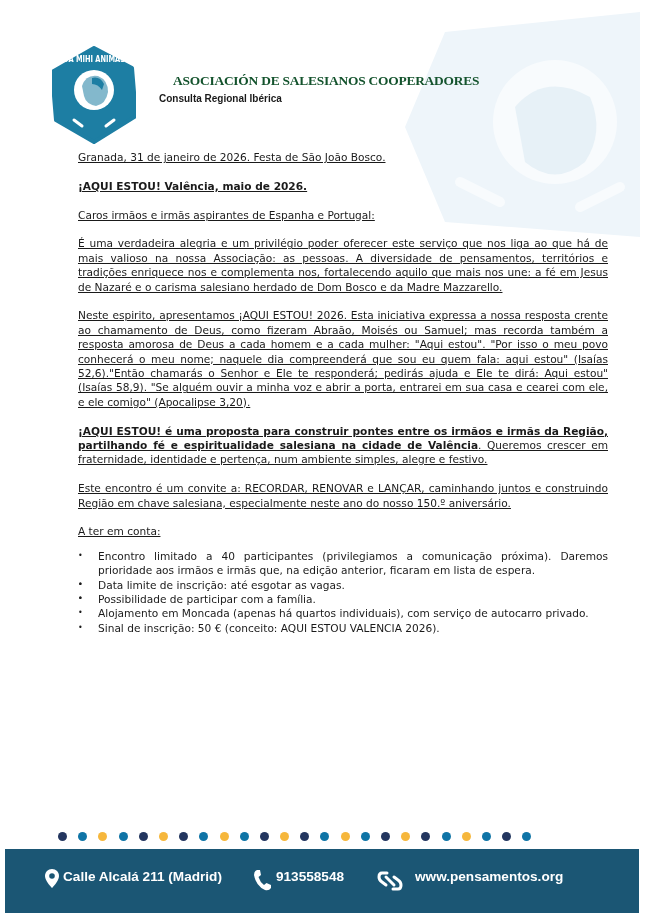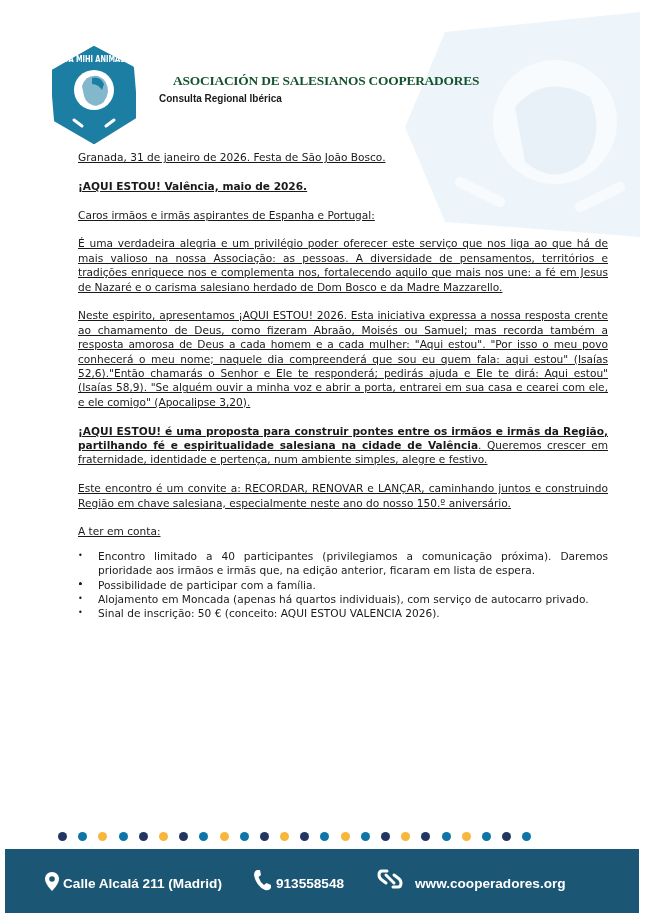--- a/index.html
+++ b/index.html
@@ -38,21 +38,21 @@
   .dots {
     position: absolute; left: 58px; top: 830px; height: 12px; z-index: 1;
     display: flex; gap: 11.2px; align-items: center;
   }
   .dot { width: 9px; height: 9px; border-radius: 50%; display: inline-block; }
   .footer {
     position: absolute; left: 5px; top: 849px; width: 634px; height: 64px;
     background: #1b5674; z-index: 1;
   }
   .footer-item {
-    position: absolute; top: 20px; height: 22px; display: flex; align-items: flex-end;
+    position: absolute; top: 20px; height: 22px; display: flex; align-items: flex-start;
     color: #ffffff; font-family: "Liberation Sans", sans-serif; font-weight: bold;
     font-size: 13.6px; white-space: nowrap;
   }
   .footer-item svg { margin-right: 4px; }
 </style>
 </head>
 <body>
 
 <svg class="watermark" viewBox="0 0 235 225">
   <polygon points="40,20 235,0 235,225 40,210 0,115" fill="#eef5fa"></polygon>
@@ -81,21 +81,21 @@
   <p><b>¡AQUI ESTOU! Valência, maio de 2026.</b></p>
   <p>Caros irmãos e irmãs aspirantes de Espanha e Portugal:</p>
   <p>É uma verdadeira alegria e um privilégio poder oferecer este serviço que nos liga ao que há de mais valioso na nossa Associação: as pessoas. A diversidade de pensamentos, territórios e tradições enriquece nos e complementa nos, fortalecendo aquilo que mais nos une: a fé em Jesus de Nazaré e o carisma salesiano herdado de Dom Bosco e da Madre Mazzarello.</p>
   <p>Neste espirito, apresentamos ¡AQUI ESTOU! 2026. Esta iniciativa expressa a nossa resposta crente ao chamamento de Deus, como fizeram Abraão, Moisés ou Samuel; mas recorda também a resposta amorosa de Deus a cada homem e a cada mulher: "Aqui estou". "Por isso o meu povo conhecerá o meu nome; naquele dia compreenderá que sou eu quem fala: aqui estou" (Isaías 52,6)."Então chamarás o Senhor e Ele te responderá; pedirás ajuda e Ele te dirá: Aqui estou" (Isaías 58,9). "Se alguém ouvir a minha voz e abrir a porta, entrarei em sua casa e cearei com ele, e ele comigo" (Apocalipse 3,20).</p>
   <p><b>¡AQUI ESTOU! é uma proposta para construir pontes entre os irmãos e irmãs da Região, partilhando fé e espiritualidade salesiana na cidade de Valência</b><span>. Queremos crescer em fraternidade, identidade e pertença, num ambiente simples, alegre e festivo.</span></p>
   <p>Este encontro é um convite a: RECORDAR, RENOVAR e LANÇAR, caminhando juntos e construindo Região em chave salesiana, especialmente neste ano do nosso 150.º aniversário.</p>
   <p class="tight">A ter em conta:</p>
   <ul>
     <li><span class="bullet">•</span><span>Encontro limitado a 40 participantes (privilegiamos a comunicação próxima). Daremos prioridade aos irmãos e irmãs que, na edição anterior, ficaram em lista de espera.</span></li>
     <li><span class="bullet">•</span></li>
-    <li><span class="bullet">•</span></li>
+    <li><span class="bullet">•</span><span>Data limite de inscrição: até esgotar as vagas.</span></li>
     <li><span class="bullet">•</span></li>
     <li><span class="bullet">•</span><span>Possibilidade de participar com a família.</span></li>
     <li><span class="bullet">•</span><span>Alojamento em Moncada (apenas há quartos individuais), com serviço de autocarro privado.</span></li>
     <li><span class="bullet">•</span><span>Sinal de inscrição: 50 € (conceito: AQUI ESTOU VALENCIA 2026).</span></li>
   </ul>
 </div>
 
 <div class="dots" id="dots">
     <span class="dot" style="background: rgb(35, 54, 95);"></span>
     <span class="dot" style="background: rgb(15, 116, 166);"></span>
@@ -138,15 +138,15 @@
     <span>913558548</span>
   </div>
   <div class="footer-item" style="left:372px;">
     <svg width="26" height="24" viewBox="0 0 26 24">
       <g fill="none" stroke="#ffffff" stroke-width="3" stroke-linecap="round">
         <path d="M10 4 L5 4 Q2 4 2 8 Q2 11 5 13 L9 16"></path>
         <path d="M16 20 L21 20 Q24 20 24 16 Q24 13 21 11 L17 8"></path>
         <line x1="9" y1="8" x2="17" y2="16"></line>
       </g>
     </svg>
-    <span style="margin-left:8px;">www.cooperadores.org</span>
+    <span style="margin-left:8px;">www.pensamentos.org</span>
   </div>
 </div>
 
 </body></html>

